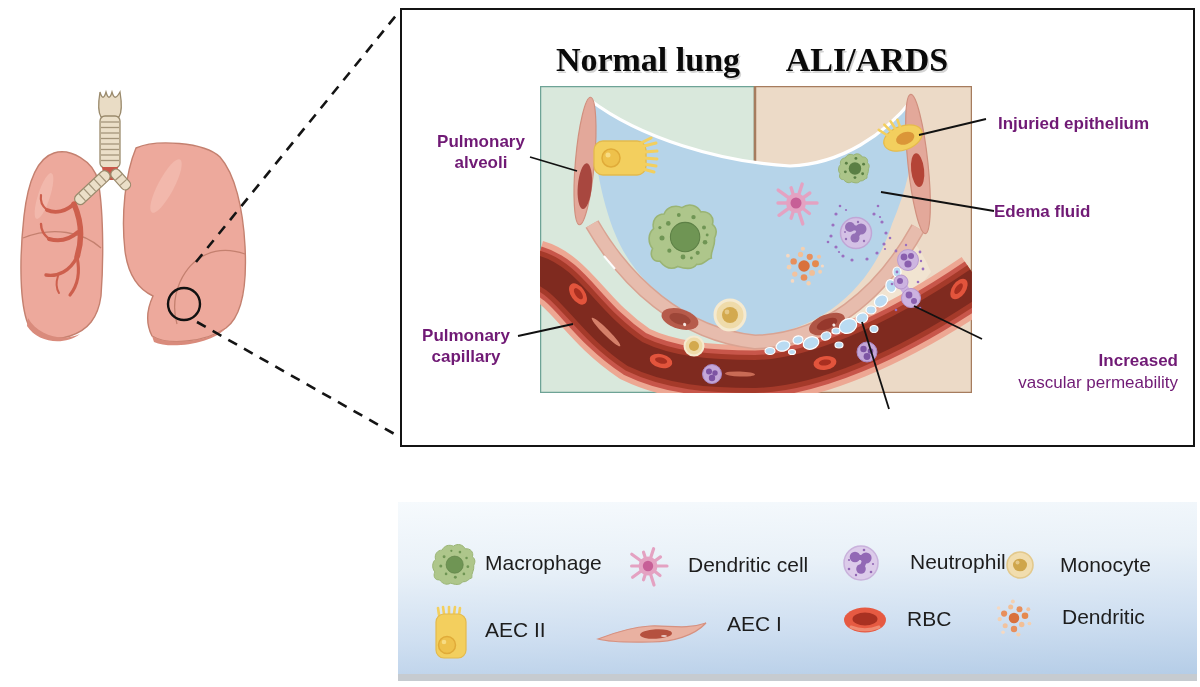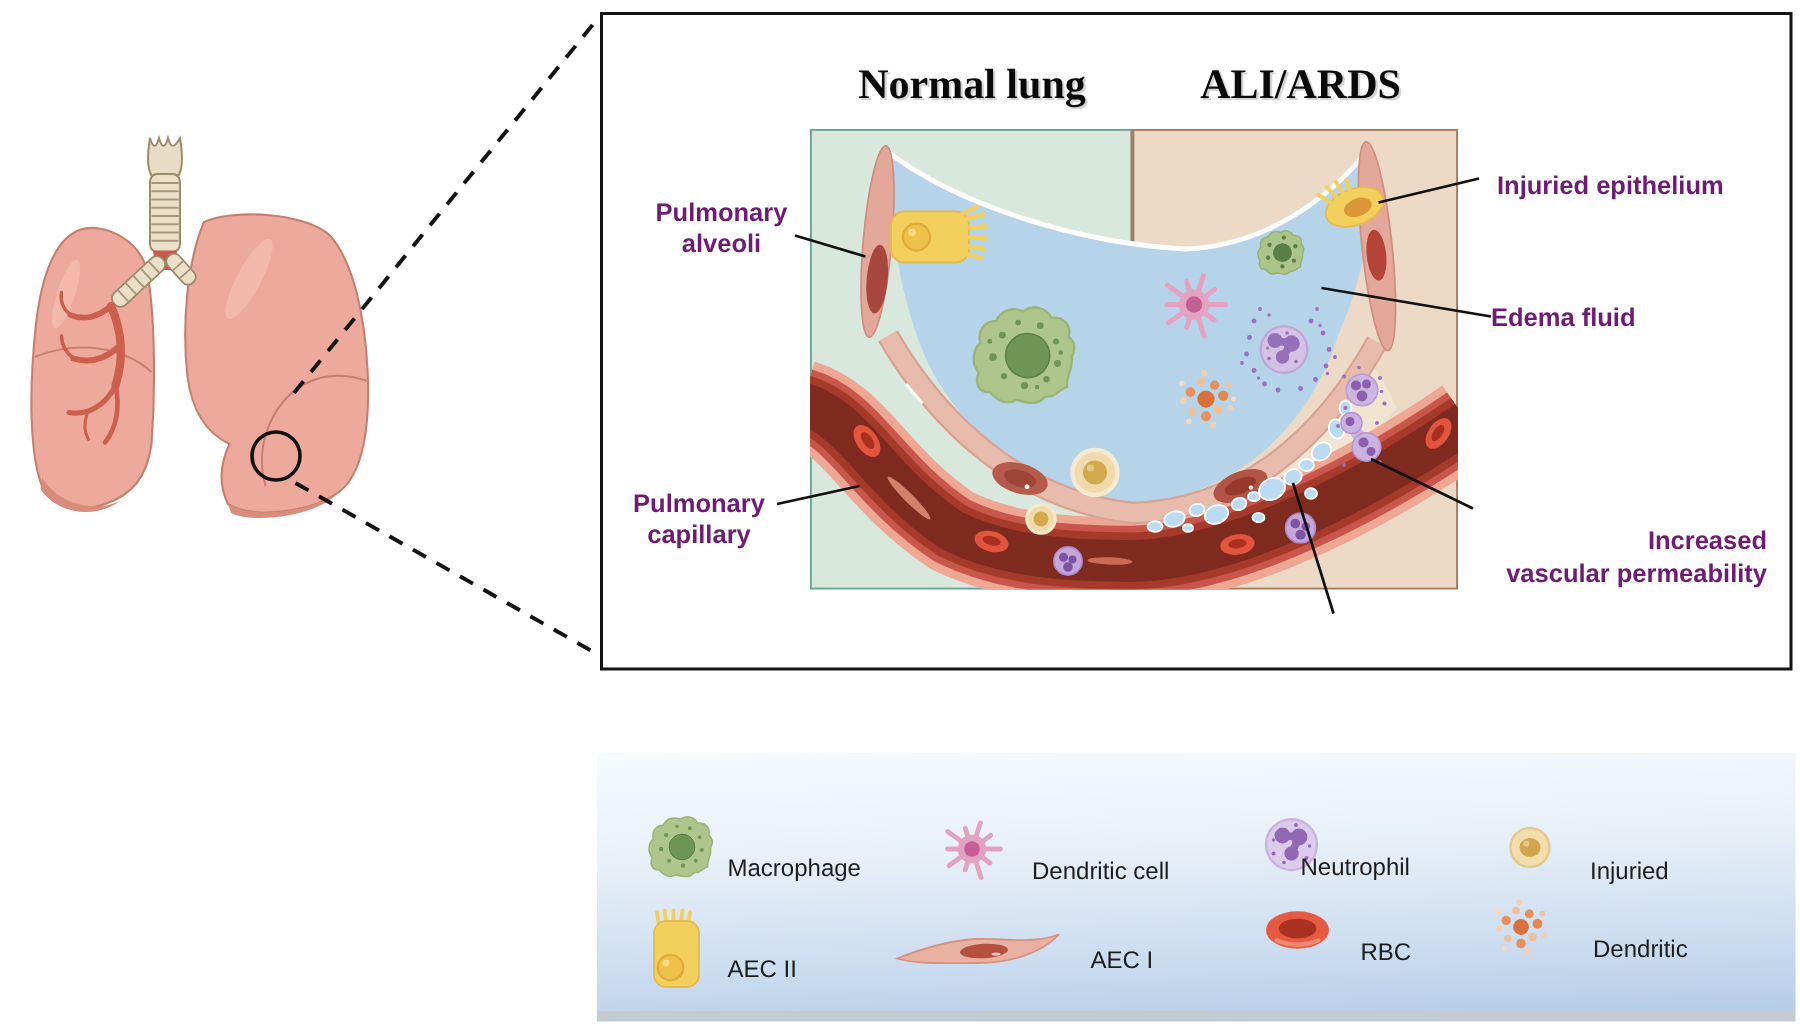--- a/index.html
+++ b/index.html
@@ -3,40 +3,40 @@
 <meta charset="utf-8">
 <style>
   html,body{margin:0;padding:0;background:#fff;}
   .canvas{position:relative;width:1200px;height:687px;background:#fff;overflow:hidden;
           font-family:"Liberation Sans",sans-serif;}
   .abs{position:absolute;}
   
   .mainbox{position:absolute;left:400px;top:8px;width:791px;height:435px;
            border:2.5px solid #141414;background:#fff;}
   .title{position:absolute;top:31px;text-align:center;
-         font-family:"Liberation Serif",serif;font-weight:bold;font-size:28px;color:#0a0a0a;
+         font-family:"Liberation Serif",serif;font-weight:bold;font-size:34px;color:#0a0a0a;
          text-shadow:1.5px 1.5px 0 rgba(160,160,160,.45);}
   .t-normal{left:138px;width:216px;}
   .t-ards{left:358px;width:214px;}
   .panelwrap{position:absolute;left:138px;top:76px;width:432px;height:307px;}
   .annsvg{position:absolute;left:0;top:0;width:791px;height:435px;pointer-events:none;}
   .lbl{position:absolute;color:#701a75;font-size:17px;font-weight:bold;line-height:21px;}
-  .lbl .reg{font-weight:bold;}
+  .lbl .reg{font-weight:normal;}
   .lbl-alveoli{left:14px;top:121px;width:130px;text-align:center;}
   .lbl-capillary{left:0px;top:315px;width:128px;text-align:center;}
   .lbl-injuried{left:596px;top:103px;}
   .lbl-edema{left:592px;top:191px;}
   .lbl-increased{left:576px;top:340px;width:200px;text-align:right;line-height:21.5px;}
   .lbl-interstitial{left:414px;top:400px;width:182px;text-align:center;}
   
   .legend{position:absolute;left:398px;top:502px;width:799px;height:172px;
           background:linear-gradient(178deg,#f6fafd 0%,#e9f1f8 35%,#cfdff1 70%,#b5cde7 100%);
           border-bottom:7px solid #c6cbd0;}
   .li-icon{position:absolute;}
-  .li-label{position:absolute;font-size:16px;color:#1d1d1d;white-space:nowrap;margin-top:20px;}
+  .li-label{position:absolute;font-size:21px;color:#1d1d1d;white-space:nowrap;}
 </style>
 </head>
 <body>
 
 <div class="canvas">
 
   <svg class="abs" style="left:8px;top:46px" width="260" height="310" viewBox="0 0 260 310">
 
     <g>
       <path d="M128,102 C117,128 113,170 117,205 C120,228 130,243 145,250 C138,265 138,278 144,290
@@ -457,28 +457,28 @@
         <circle cx="0" cy="6" r="4.8" fill="#9268b5"></circle>
       <g fill="#9268b5">
           <circle cx="-12" cy="6" r="1.3"></circle>
           <circle cx="10" cy="9" r="1.3"></circle>
           <circle cx="3" cy="-13" r="1.3"></circle>
           <circle cx="-12" cy="-3" r="1.1"></circle>
           <circle cx="12" cy="1" r="1.1"></circle>
           <circle cx="-5" cy="12" r="1.2"></circle>
         </g>
     </svg>
-    <span class="li-label" style="left:469px;top:48px">Neutrophil</span>
+    <span class="li-label" style="left:512px;top:48px">Neutrophil</span>
 
     <svg class="li-icon" style="left:607px;top:48px" width="30" height="30" viewBox="-15 -15 30 30">
       <circle r="13" fill="#f1ddae" stroke="#e3c98c" stroke-width="1.6"></circle>
       <ellipse rx="7" ry="6.3" fill="#cfa64b"></ellipse>
         <circle cx="-2.5" cy="-2.5" r="2" fill="#e5c887"></circle>
     </svg>
-    <span class="li-label" style="left:662px;top:51px">Injuried</span>
+    <span class="li-label" style="left:662px;top:51px">Monocyte</span>
 
     <svg class="li-icon" style="left:34px;top:103px" width="38" height="56" viewBox="0 0 38 56">
       <g stroke="#f3cf5e" stroke-width="2.6" stroke-linecap="round">
         <line x1="7" y1="10" x2="6" y2="3"></line>
           <line x1="12" y1="9" x2="11" y2="2"></line>
         <line x1="17" y1="9" x2="17" y2="2"></line>
           <line x1="22" y1="9" x2="23" y2="2"></line>
         <line x1="27" y1="10" x2="28" y2="3"></line>
       </g>
       <rect x="4" y="9" width="30" height="44" rx="8" fill="#f3cf5e" stroke="#e4ba4c" stroke-width="1.2"></rect>

